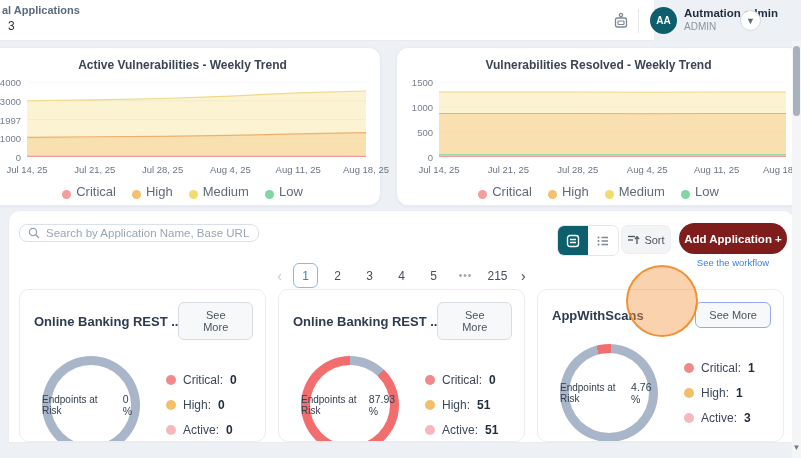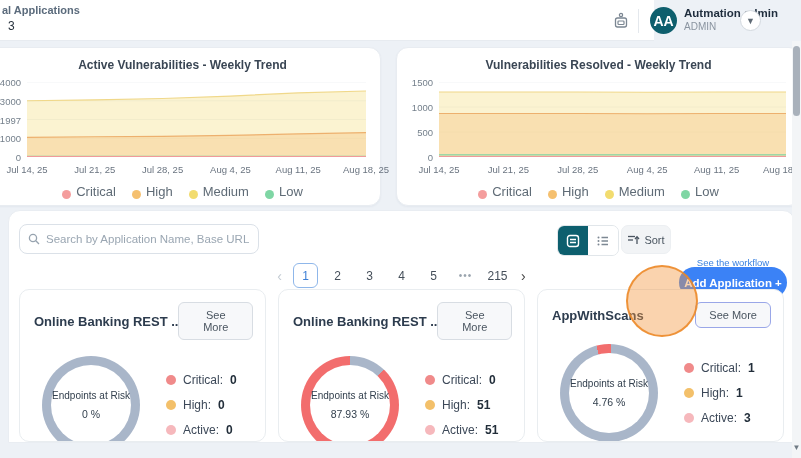--- a/index.html
+++ b/index.html
@@ -7,21 +7,21 @@
   body { font-family:"Liberation Sans", sans-serif; background:#edf1f6; overflow:hidden; }
   #stage { position:relative; width:801px; height:458px; overflow:hidden; background:#edf1f6; }
 
   
   .topbar { position:absolute; left:0; top:0; width:654px; height:41px; background:#fff; border-bottom:1px solid #e7ebf0; }
   .stats { position:absolute; left:2px; top:4px; display:flex; gap:34px; }
   .stat .lbl { font-size:11px; font-weight:bold; color:#5b6b7c; white-space:nowrap; }
   .stat .val { font-size:12px; color:#27313c; margin-top:3px; margin-left:6px; }
   .robot { position:absolute; left:612px; top:12px; width:18px; height:18px; }
   .tb-divider { position:absolute; left:638px; top:9px; width:1px; height:24px; background:#e4e8ed; }
-  .avatar { position:absolute; left:650px; top:7px; width:27px; height:27px; border-radius:50%; background:#0e5f6d; color:#fff; font-size:14px; font-weight:bold; display:flex; align-items:center; justify-content:center; }
+  .avatar { position:absolute; left:650px; top:7px; width:27px; height:27px; border-radius:50%; background:#0e5f6d; color:#fff; font-size:10px; font-weight:bold; display:flex; align-items:center; justify-content:center; }
   .uname { position:absolute; left:684px; top:7px; font-size:11.5px; font-weight:bold; color:#1f2d3d; white-space:nowrap; }
   .urole { position:absolute; left:684px; top:21px; font-size:10px; color:#8a94a0; }
   .chev-btn { position:absolute; left:740px; top:10px; width:21px; height:21px; border:1px solid #d3d9df; border-radius:50%; background:#fff; color:#5f6a75; font-size:9px; display:flex; align-items:center; justify-content:center; }
 
   
   .scrollbar { position:absolute; right:0; top:41px; width:9px; height:417px; background:#f3f5f7; }
   .scroll-thumb { position:absolute; left:1px; top:5px; width:7px; height:70px; background:#a9b1bb; border-radius:4px; }
   .scroll-arrow { position:absolute; left:0; bottom:6px; width:9px; text-align:center; font-size:8px; color:#6f7a84; }
 
   
@@ -36,47 +36,47 @@
   .plot svg { width:100%; height:100%; display:block; }
   .xlabels { position:absolute; left:42px; right:14px; height:14px; }
   #chart-card-0 .xlabels, #chart-card-1 .xlabels { top:116px; }
   .xtick { position:absolute; transform:translateX(-50%); font-size:9.5px; color:#6a7480; white-space:nowrap; }
   .legend { position:absolute; left:0; right:0; top:136px; display:flex; justify-content:center; gap:16px; }
   .leg-item { display:flex; align-items:flex-end; gap:5px; font-size:13px; color:#5f6b76; }
   .leg-dot { width:9px; height:9px; border-radius:50%; }
 
   
   .section { position:absolute; left:8px; top:210px; width:787px; height:233px; background:#fff; border:1px solid #e9edf2; border-radius:12px 12px 0 0; }
-  .search { position:absolute; left:10px; top:13px; width:240px; height:30px; border:1px solid #dbe1e8; border-radius:8px; background:#fff; display:flex; align-items:center; padding:0 8px; gap:6px; }
+  .search { position:absolute; left:10px; top:13px; width:240px; height:18px; border:1px solid #dbe1e8; border-radius:8px; background:#fff; display:flex; align-items:center; padding:0 8px; gap:6px; }
   .search input { border:none; outline:none; flex:1; font-size:11.5px; color:#333; font-family:"Liberation Sans",sans-serif; }
   .search input::placeholder { color:#9aa6b2; }
 
   .toggle-group { position:absolute; left:548px; top:14px; display:flex; border:1px solid #e1e6ea; border-radius:7px; overflow:hidden; }
   .tg-btn { width:30px; height:29px; display:flex; align-items:center; justify-content:center; background:#fff; }
   .tg-btn.active { background:#0d5f6e; }
   .sort-btn { position:absolute; left:612px; top:14px; width:50px; height:29px; background:#f2f4f6; border:1px solid #eceff2; border-radius:7px; display:flex; align-items:center; justify-content:center; gap:4px; font-size:11px; color:#4a5560; }
-  .add-btn { position:absolute; left:670px; top:12px; width:108px; height:31px; background:#3b82f6; border:none; border-radius:16px; color:#fff; font-size:11.5px; font-weight:bold; display:flex; align-items:center; justify-content:center; font-family:"Liberation Sans",sans-serif;margin-top:44px; }
+  .add-btn { position:absolute; left:670px; top:12px; width:108px; height:31px; background:#7f1d1d; border:none; border-radius:16px; color:#fff; font-size:11.5px; font-weight:bold; display:flex; align-items:center; justify-content:center; font-family:"Liberation Sans",sans-serif; }
   .workflow-link { position:absolute; left:670px; top:46px; width:108px; text-align:center; font-size:9.5px; color:#3b82e0; }
 
   .pagination { position:absolute; left:0; right:0; top:52px; display:flex; justify-content:center; align-items:center; gap:7px; }
   .pg-item { min-width:25px; height:25px; display:flex; align-items:center; justify-content:center; font-size:12px; color:#454f5a; border-radius:6px; }
   .pg-item.active { border:1px solid #8fb7ea; color:#3c7fd6; }
   .pg-item.dots { color:#9aa4ae; letter-spacing:1px; font-size:10px; }
   .pg-arrow { font-size:14px; color:#444; padding:0 4px; }
   .pg-arrow.disabled { color:#c3cbd3; }
 
   .cards-row { position:absolute; left:10px; right:10px; top:78px; bottom:0; display:flex; gap:12px; }
   .app-card { flex:1; border:1px solid #e9edf0; border-radius:10px; background:#fff; overflow:hidden; position:relative; }
   .card-head { display:flex; justify-content:space-between; align-items:center; padding:12px 12px 0 14px; }
   .card-title { font-size:13px; font-weight:bold; color:#2d3c4e; white-space:nowrap; overflow:hidden; max-width:150px; }
   .see-more { font-size:11px; color:#4a5560; background:#f7f8fa; border:1px solid #d8dde3; border-radius:6px; padding:6px 13px; font-family:"Liberation Sans",sans-serif; }
   .card-body { display:flex; align-items:center; margin-top:16px; padding-left:22px; gap:26px; }
   .donut { position:relative; width:98px; height:98px; border-radius:50%; flex:none; }
   .donut::after { content:""; position:absolute; left:9px; top:9px; width:80px; height:80px; border-radius:50%; background:#fff; }
-  .donut-center { position:absolute; inset:0; z-index:2; display:flex; flex-direction:column; align-items:center; justify-content:center; gap:7px; }
+  .donut-center { position:absolute; inset:0; z-index:2; display:flex; align-items:center; justify-content:center; gap:7px; }
   .donut-label { font-size:10px; color:#33404e; }
   .donut-pct { font-size:10.5px; color:#33404e; }
   .stats-list { display:flex; flex-direction:column; gap:11px; }
   .stat-line { display:flex; align-items:center; gap:7px; font-size:12px; color:#3c4858; }
   .stat-dot { width:10px; height:10px; border-radius:50%; flex:none; }
   .stat-val { font-weight:bold; color:#222e3a; }
 
   .annotation-circle { position:absolute; left:626px; top:265px; width:72px; height:72px; border-radius:50%; background:rgba(243,150,62,0.42); border:2px solid rgba(236,135,36,0.85); z-index:50; pointer-events:none; }
 </style>
 </head>

